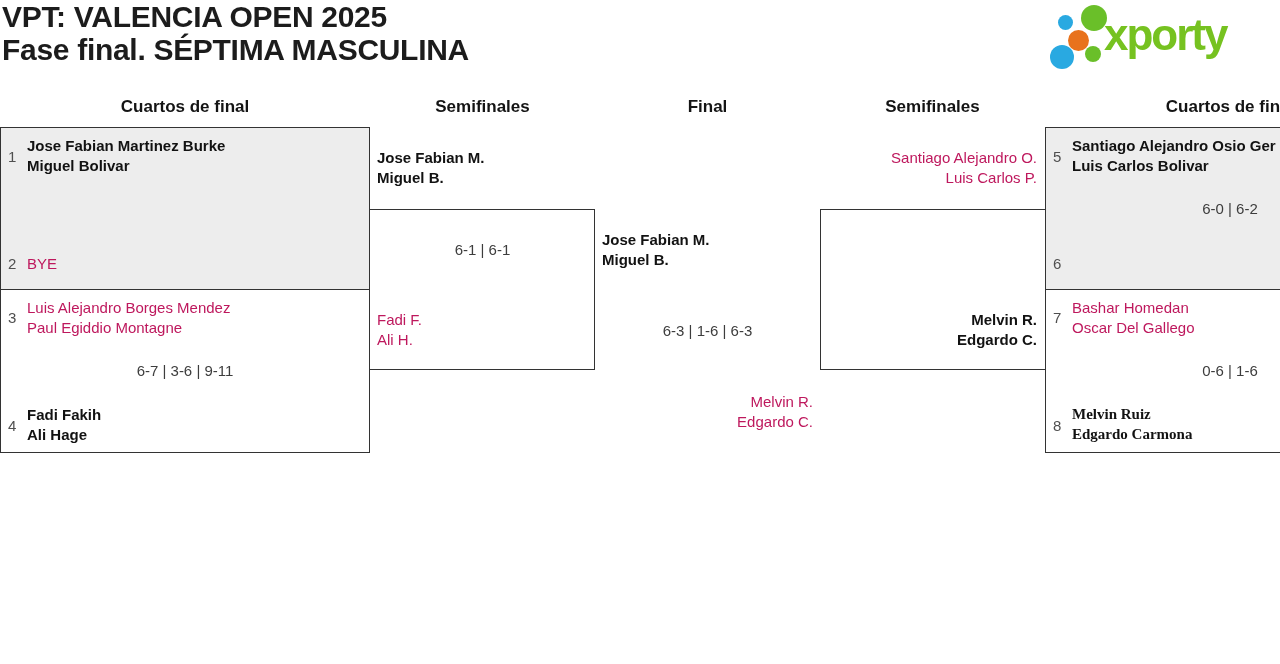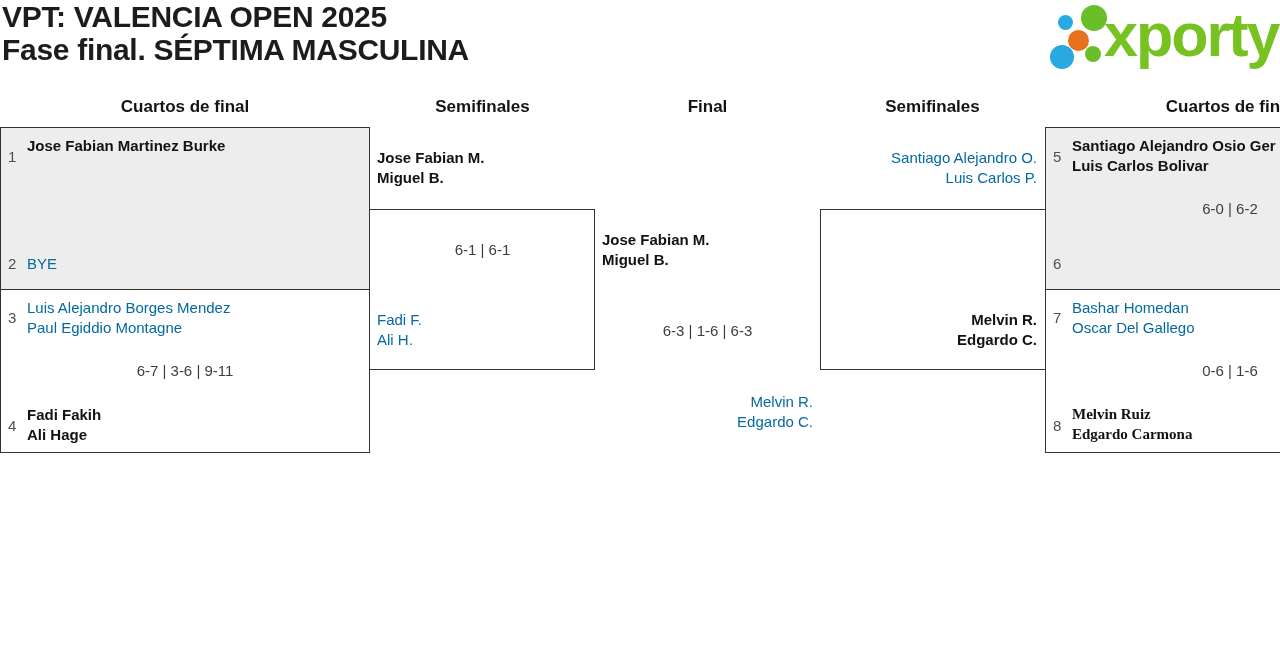--- a/index.html
+++ b/index.html
@@ -11,29 +11,29 @@
   
   .title{left:2px;top:0;font-size:30px;line-height:33px;font-weight:700;letter-spacing:-0.3px;color:#1c1c1c;white-space:nowrap;}
   
   .logo{left:1048px;top:0;width:228px;height:72px;text-decoration:none;display:block;}
   .dot{position:absolute;border-radius:50%;}
   .dot.green-lg{left:33px;top:5px;width:26px;height:26px;background:#6abf29;}
   .dot.blue-sm{left:10px;top:15px;width:15px;height:15px;background:#29a9e1;}
   .dot.orange{left:20px;top:30px;width:21px;height:21px;background:#e8721c;}
   .dot.blue-lg{left:2px;top:45px;width:24px;height:24px;background:#29a9e1;}
   .dot.green-sm{left:37px;top:46px;width:16px;height:16px;background:#6abf29;}
-  .logo-text{position:absolute;left:56px;top:0;font-size:61px;line-height:70px;font-weight:800;
+  .logo-text{position:absolute;left:56px;top:0;font-size:44px;line-height:70px;font-weight:800;
     letter-spacing:-2px;color:#76c220;white-space:nowrap;}
   
   .colhead{top:97px;height:20px;font-size:17px;font-weight:700;text-align:center;color:#141414;white-space:nowrap;}
   
   .box{border:1px solid #333;background:#fff;box-sizing:border-box;}
   .box.gray{background:#ededed;}
   
-  .t{font-size:15px;line-height:19.5px;color:#0369a1;white-space:nowrap;}
+  .t{font-size:15px;line-height:19.5px;color:#be185d;white-space:nowrap;}
   .t.b{font-weight:700;color:#121212;}
   .t.r{text-align:right;}
   .seed{font-size:15px;line-height:19.5px;color:#4f4f4f;}
   .score{font-size:15px;line-height:19px;color:#3d3d3d;text-align:center;white-space:nowrap;}
 </style>
 </head>
 <body>
 
 <div class="canvas">
 
@@ -60,20 +60,21 @@
   <div class="abs box gray" style="left:0;top:127px;width:370px;height:163px;"></div>
   <div class="abs box" style="left:0;top:289px;width:370px;height:164px;"></div>
   <div class="abs box" style="left:369px;top:209px;width:226px;height:161px;"></div>
   <div class="abs box" style="left:820px;top:209px;width:226px;height:161px;"></div>
   <div class="abs box gray" style="left:1045px;top:127px;width:370px;height:163px;"></div>
   <div class="abs box" style="left:1045px;top:289px;width:370px;height:164px;"></div>
 
   <div class="abs seed" style="left:8px;top:147px;">1</div>
   <div class="abs t b" style="left:27px;top:136px;">
     <div>Jose Fabian Martinez Burke</div>
+    <div>Miguel Bolivar</div>
   </div>
   <div class="abs seed" style="left:8px;top:254px;">2</div>
   <div class="abs t" style="left:27px;top:254px;">
     <div>BYE</div>
   </div>
 
   <div class="abs seed" style="left:8px;top:308px;">3</div>
   <div class="abs t" style="left:27px;top:298px;">
     <div>Luis Alejandro Borges Mendez</div>
     <div>Paul Egiddio Montagne</div>

